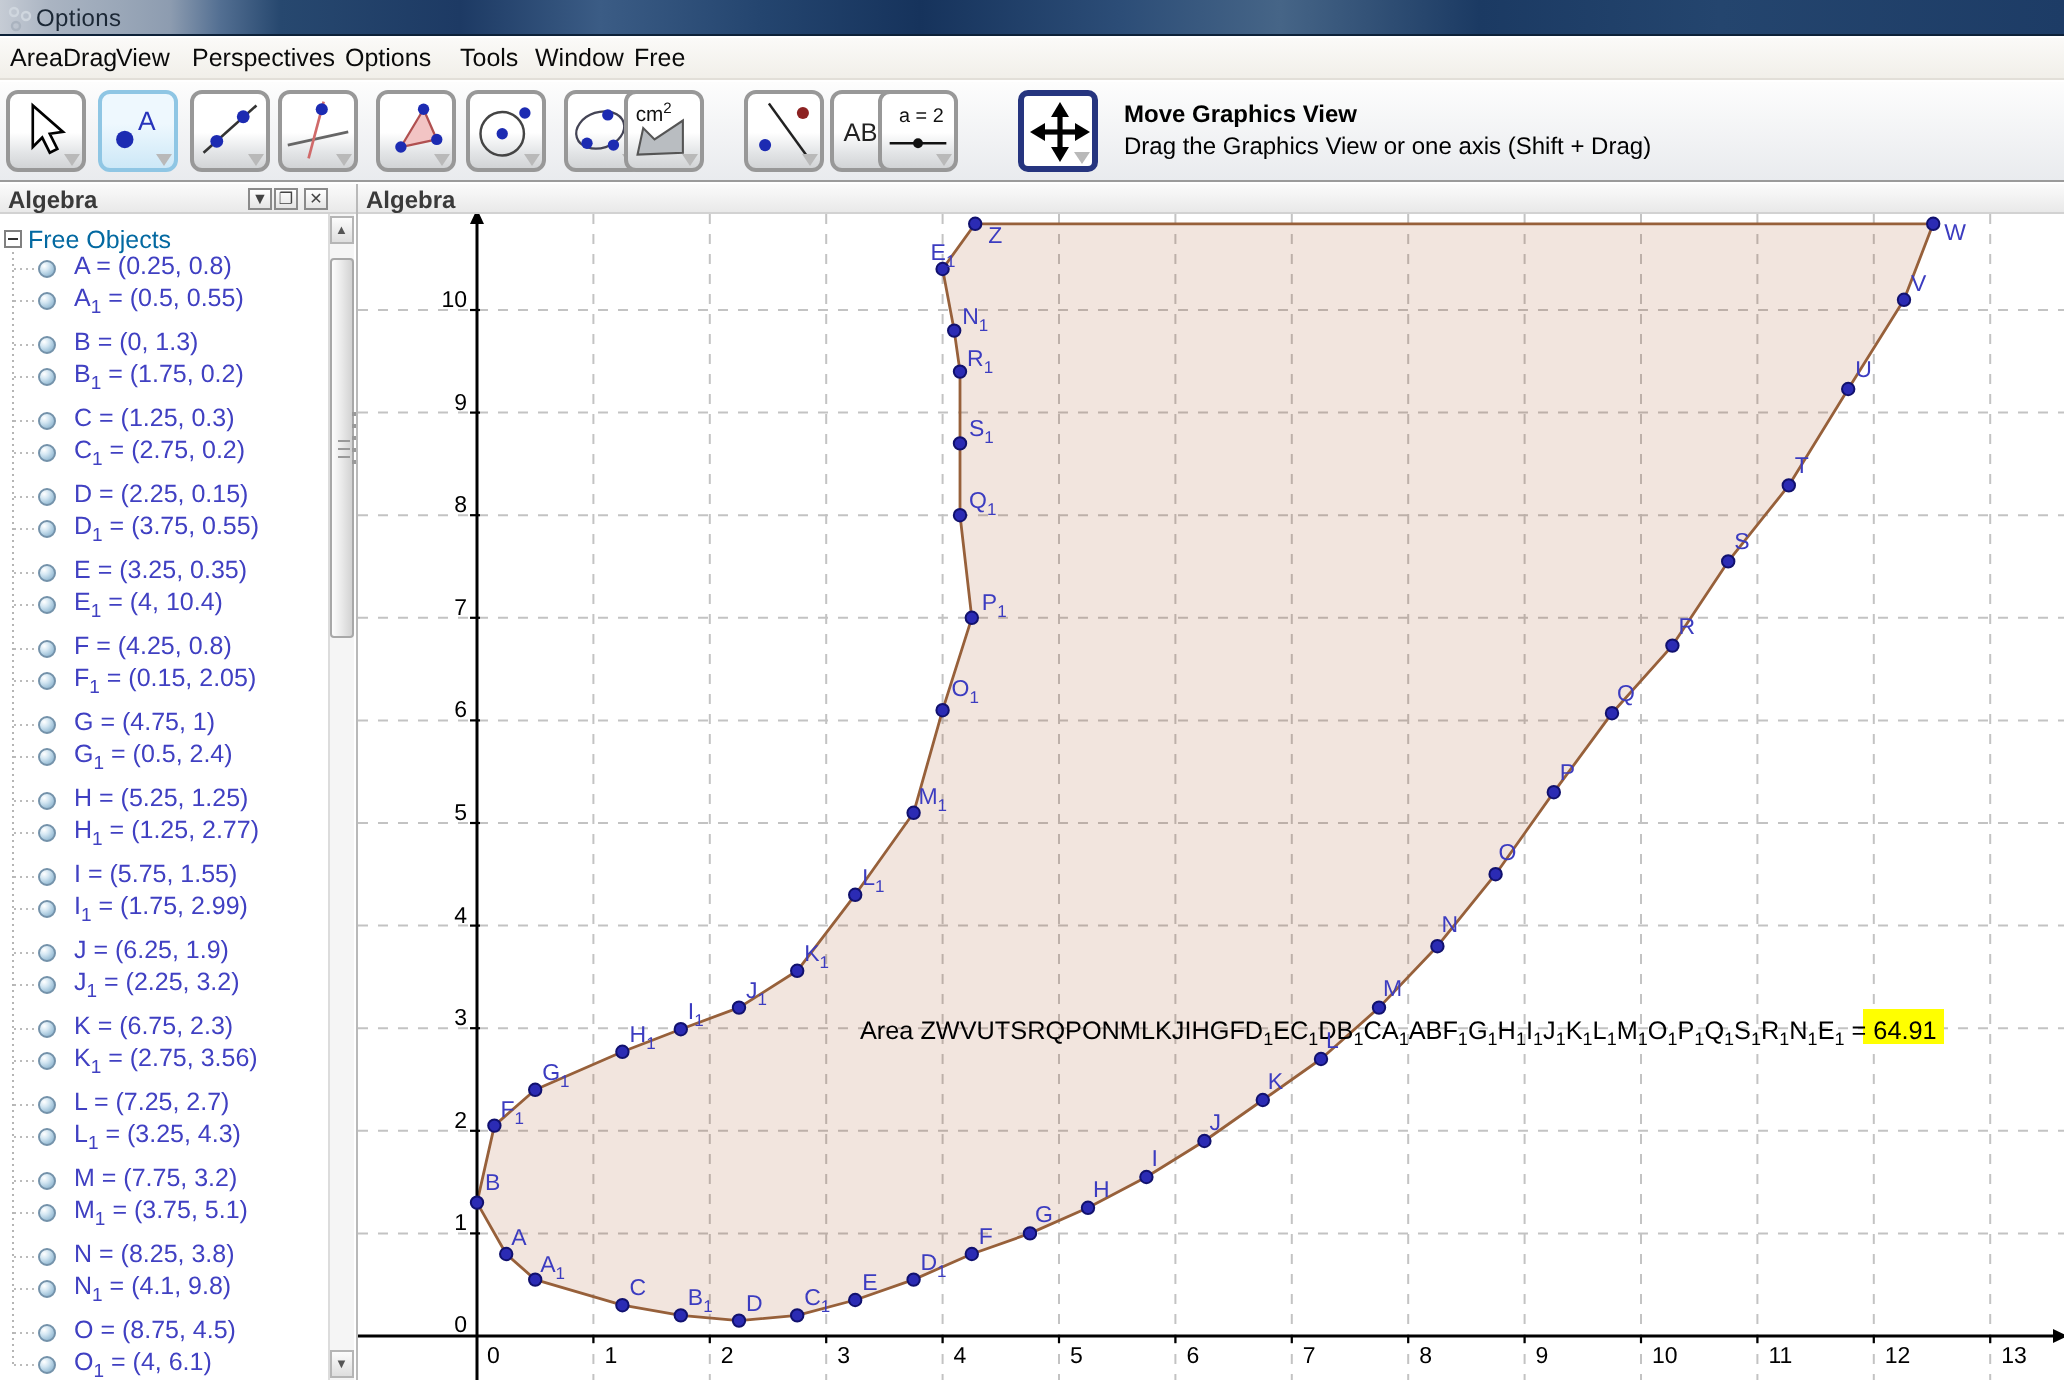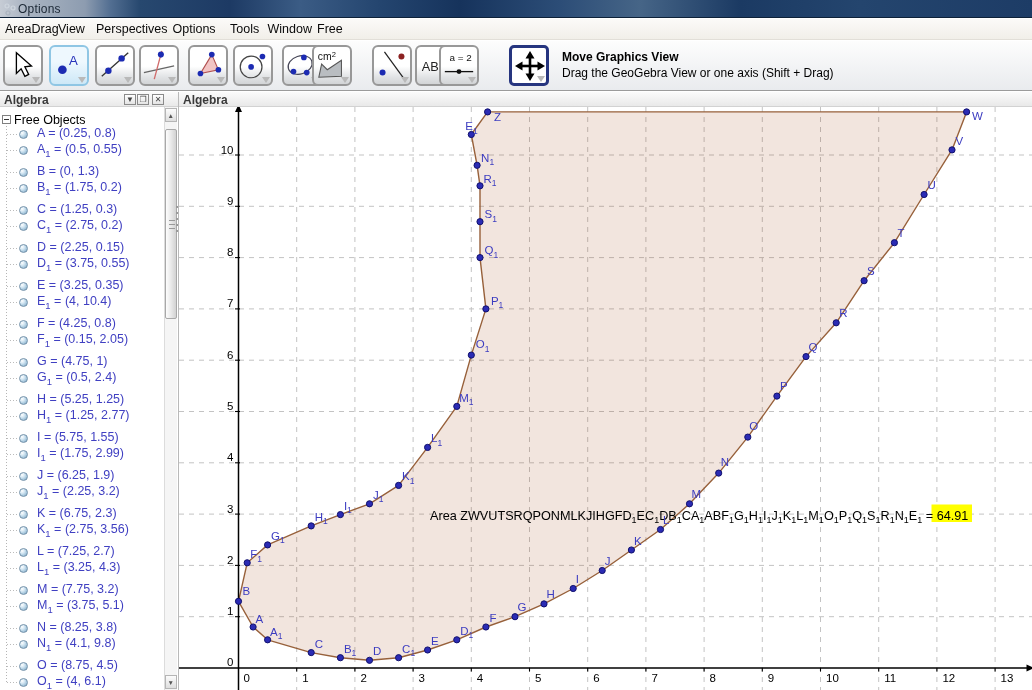--- a/index.html
+++ b/index.html
@@ -14,21 +14,21 @@
 .tb.mov{border:3px solid #26357f;background:#fff;border-radius:5px}
 .dd{position:absolute;right:1px;bottom:1px;width:0;height:0;border-left:4.5px solid transparent;border-right:4.5px solid transparent;border-top:6px solid #b9b9b9}
 #helpb{position:absolute;left:562px;top:50px;font-size:12px;color:#000;font-weight:bold}
 #helps{position:absolute;left:562px;top:66px;font-size:12px;color:#000}
 #alg{position:absolute;left:0;top:92px;width:178px;height:598px;background:#fff}
 #alghead,#gfxhead{position:absolute;top:92px;height:15px;background:linear-gradient(#fbfbfb,#e9e9e9);border-bottom:1px solid #d2d2d2}
 #alghead{left:0;width:178px}
 #gfxhead{left:179px;width:853px}
 .ht{position:absolute;top:1px;font-size:12px;font-weight:bold;color:#3a3a3a}
 .hb{position:absolute;top:1.5px;width:12px;height:11px;border:1px solid #8a8a8a;background:linear-gradient(#fff,#e4e4e4);font-size:8px;color:#444;text-align:center;line-height:9px}
-#free{position:absolute;left:14px;top:113px;font-size:12.5px;color:#000000}
+#free{position:absolute;left:14px;top:113px;font-size:12.5px;color:#0369a1}
 .fbox{position:absolute;left:2px;top:115px;width:9px;height:9px;border:1px solid #808080;background:#fff}
 .fbox::after{content:"";position:absolute;left:1px;top:3px;width:5px;height:1px;background:#333}
 .it{position:absolute;left:37px;font-size:12.5px;color:#4040c2;white-space:nowrap}
 .it sub{font-size:9.5px}
 .mar{position:absolute;left:19px;width:9px;height:9px;border-radius:50%;border:1px solid #7492aa;background:radial-gradient(circle at 30% 28%,#ffffff,#d3e6f2 35%,#a8c8dd 65%,#7ba6c2)}
 .mar::before{content:"";position:absolute;left:-13px;top:3.5px;width:12px;height:1px;background-image:repeating-linear-gradient(90deg,#bbbbbb 0 1px,transparent 1px 3px)}
 #vline{position:absolute;left:6px;top:126px;width:1px;height:558px;background-image:linear-gradient(#b5b5b5 1px,transparent 1px);background-size:1px 3px}
 #sb{position:absolute;left:164px;top:107px;width:13px;height:583px;background:#f5f5f5;border-left:1px solid #dcdcdc}
 .sbtn{position:absolute;left:164.5px;width:12.5px;height:14px;border:1px solid #b5b5b5;background:linear-gradient(#fcfcfc,#dedede);font-size:6.5px;color:#555;text-align:center;line-height:13px}
 #thumb{position:absolute;left:164.5px;top:129px;width:12.5px;height:190px;border:1px solid #a8a8a8;border-radius:2px;background:linear-gradient(90deg,#fdfdfd,#e9e9e9 50%,#d2d2d2)}
@@ -154,21 +154,21 @@
         </g>
         <path d="M17 2 L12.5 9.5 L21.5 9.5 Z" fill="#000"></path>
         <path d="M17 32 L12.5 24.5 L21.5 24.5 Z" fill="#000"></path>
         <path d="M2 17 L9.5 12.5 L9.5 21.5 Z" fill="#000"></path>
         <path d="M32 17 L24.5 12.5 L24.5 21.5 Z" fill="#000"></path>
       </svg>
       <span class="dd"></span>
     </div>
 </div>
 <div id="helpb">Move Graphics View</div>
-<div id="helps">Drag the GeoGebra View or one axis (Shift + Drag)</div>
+<div id="helps">Drag the Graphics View or one axis (Shift + Drag)</div>
 <div id="alg">
 </div>
 <div id="alghead">
     <span class="ht" style="left:4px">Algebra</span>
 <div class="hb" style="left:124px">▼</div>
     <div class="hb" style="left:137px">❐</div>
     <div class="hb" style="left:152px">✕</div>
   </div>
 <div class="fbox"></div>
 <div id="free">Free Objects</div>

